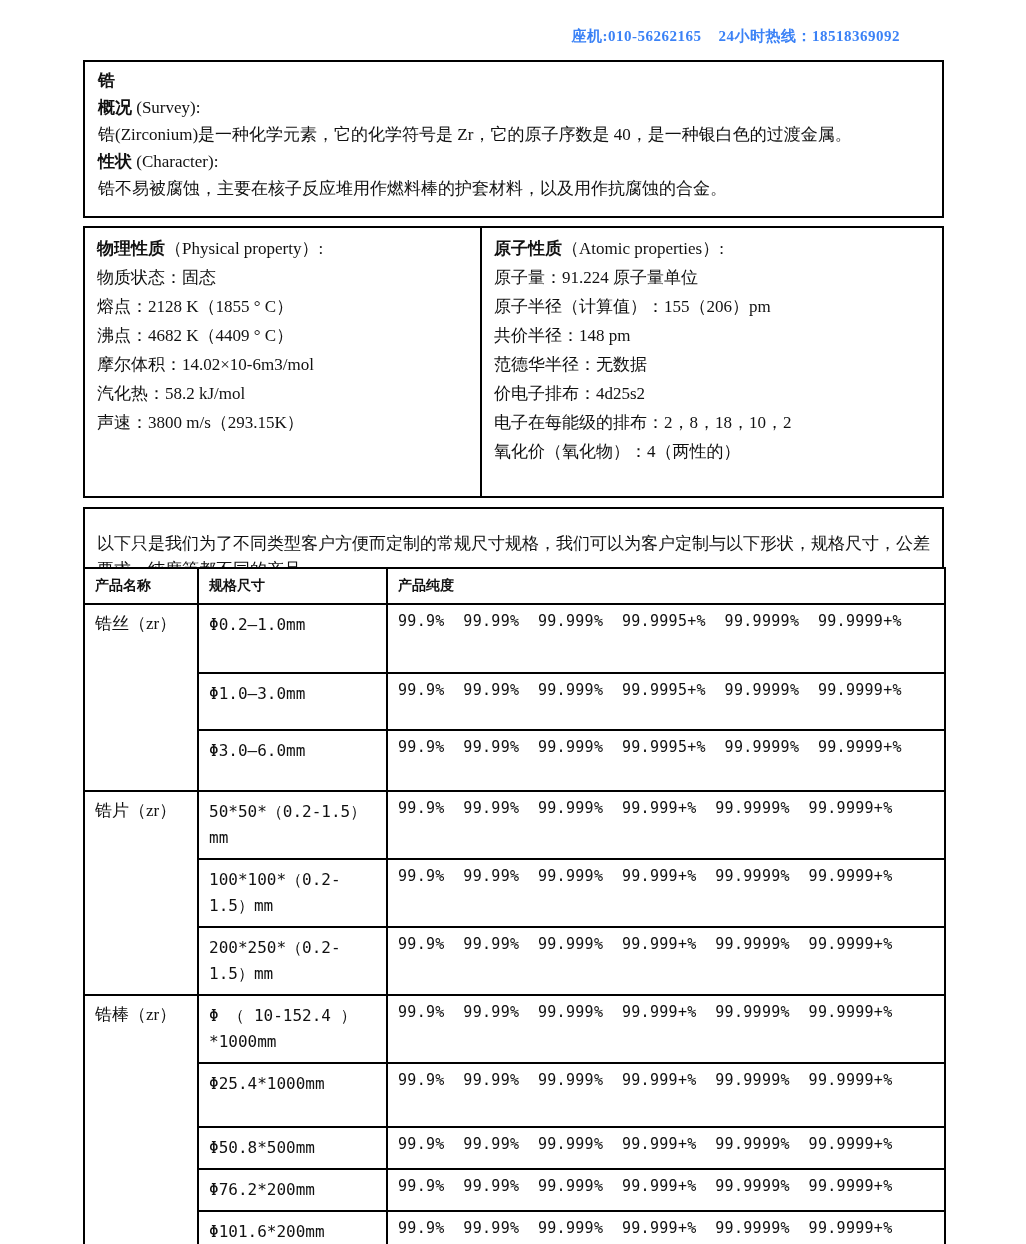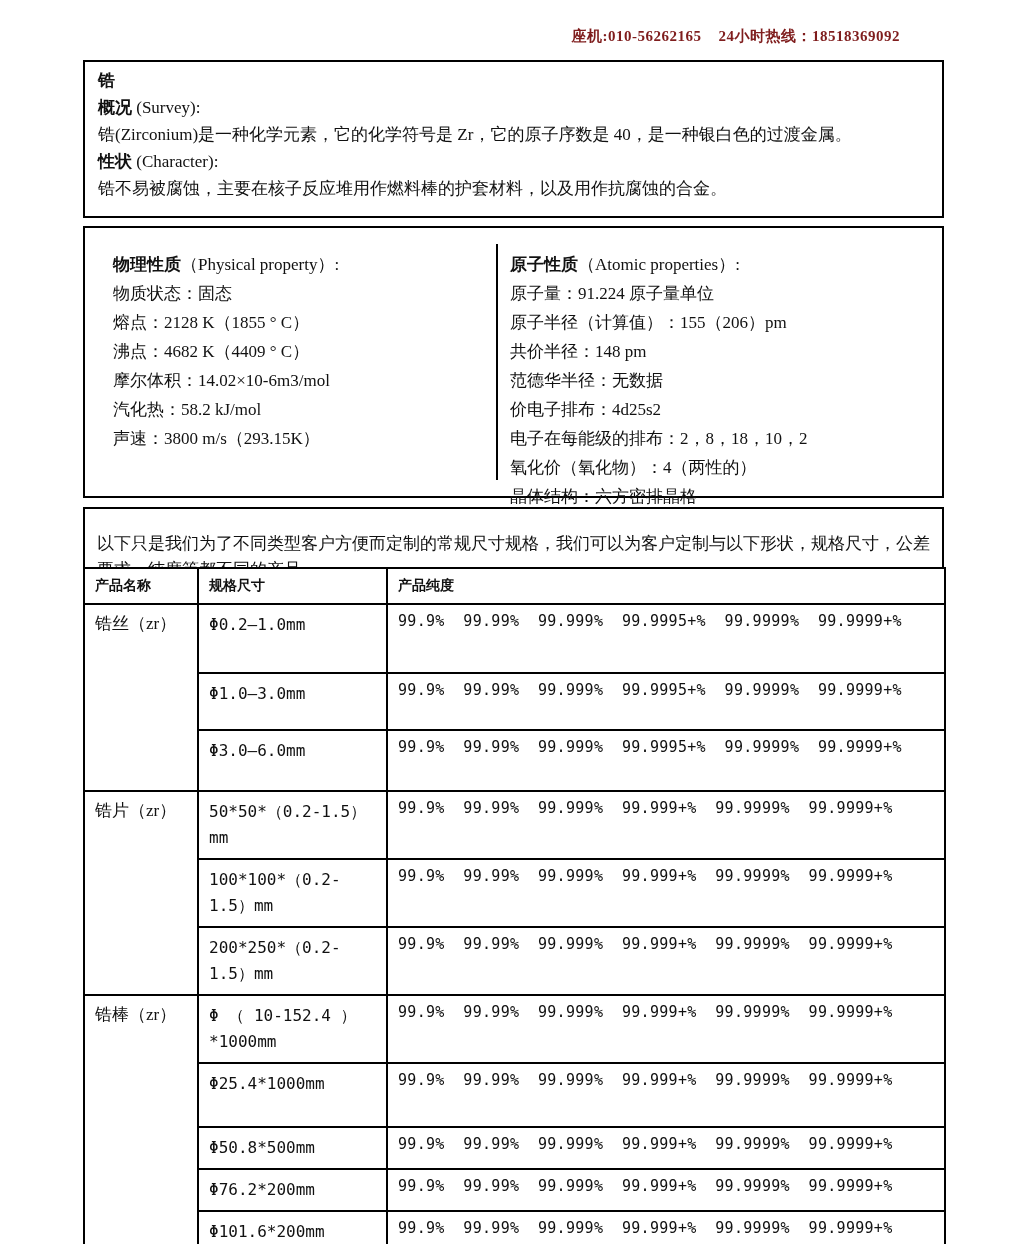--- a/index.html
+++ b/index.html
@@ -4,30 +4,30 @@
 <style>
   html,body{margin:0;padding:0;background:#ffffff;}
   body{
     width:1026px;height:1244px;position:relative;overflow:hidden;
     font-family:"Liberation Serif","DejaVu Serif",serif;
     color:#111;
   }
 
   .contact{
     position:absolute;top:27px;right:126px;
-    font-size:15px;font-weight:bold;color:#7f1d1d;
+    font-size:15px;font-weight:bold;color:#3b82f6;
     white-space:pre;letter-spacing:0.5px;
   }
 
   .box{position:absolute;left:83px;width:861px;border:2px solid #000;box-sizing:border-box;background:#fff;}
 
   .intro{top:60px;height:158px;padding:5px 13px;font-size:17px;line-height:27px;}
   .intro .b{font-weight:bold;}
 
-  .props{top:226px;height:272px;display:flex;align-items:stretch;padding:16px;}
+  .props{top:226px;height:272px;display:flex;align-items:stretch;padding:0;}
   .props .col{box-sizing:border-box;padding:6px 12px;font-size:17px;line-height:29px;}
   .props .col.left{flex:0 0 397px;border-right:2px solid #000;}
   .props .col.right{flex:1;}
   .props .b{font-weight:bold;}
 
   .note{top:507px;height:60px;padding:22px 12px;font-size:17px;line-height:26px;border-bottom:none;}
 
   table.prod{
     position:absolute;top:567px;left:83px;width:861px;
     border-collapse:collapse;table-layout:fixed;background:#fff;
@@ -70,21 +70,20 @@
   </div>
   <div class="col right">
     <div><span class="b">原子性质</span><span>（Atomic properties）:</span></div>
     <div>原子量：91.224 原子量单位</div>
     <div>原子半径（计算值）：155（206）pm</div>
     <div>共价半径：148 pm</div>
     <div>范德华半径：无数据</div>
     <div>价电子排布：4d25s2</div>
     <div>电子在每能级的排布：2，8，18，10，2</div>
     <div>氧化价（氧化物）：4（两性的）</div>
-    <div>晶体结构：六方密排晶格</div>
   </div>
 </div>
 
 <div class="box note">
   <div>以下只是我们为了不同类型客户方便而定制的常规尺寸规格，我们可以为客户定制与以下形状，规格尺寸，公差要求，纯度等都不同的产品。</div>
 </div>
 
 <table class="prod">
   <colgroup>
       <col style="width:114px">

